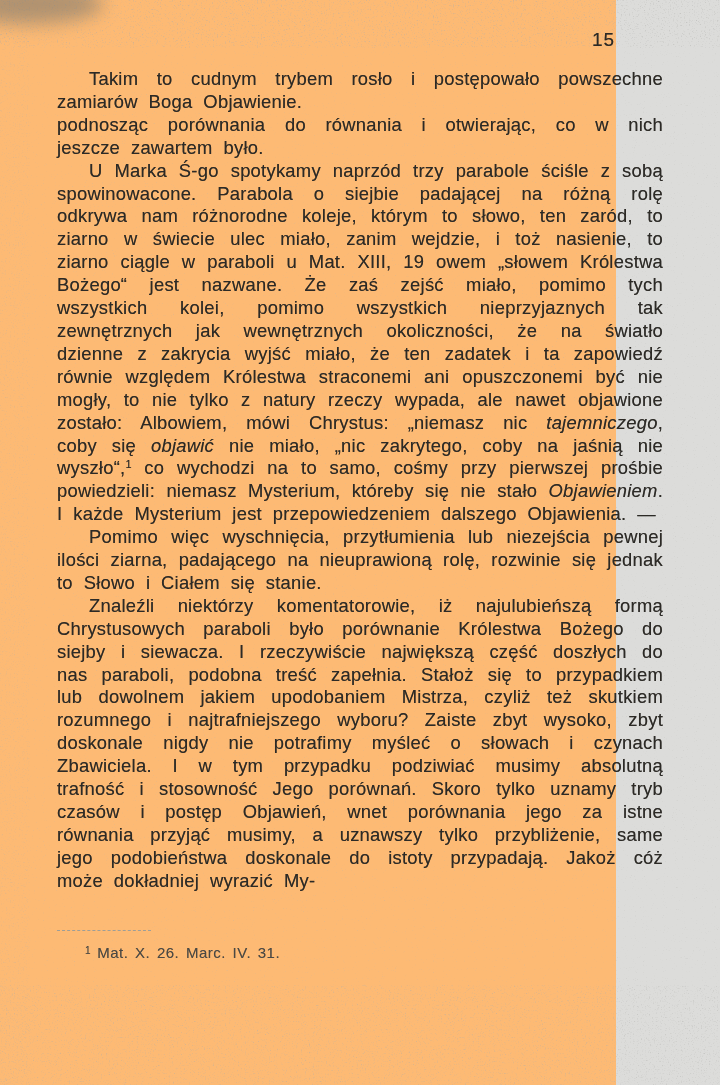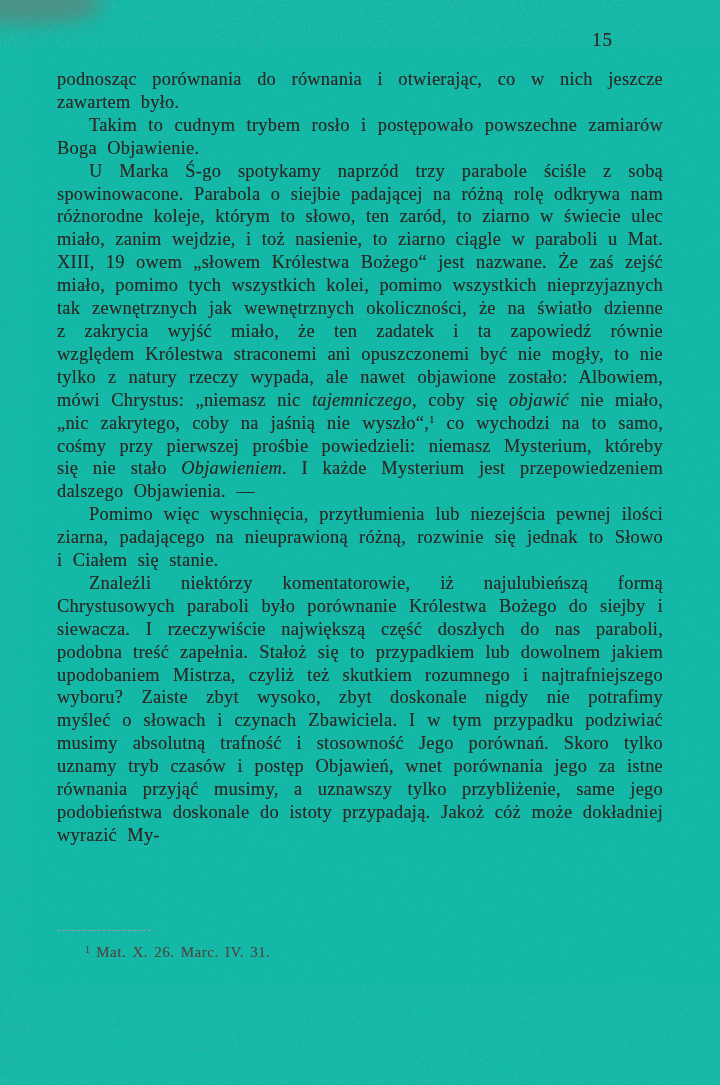--- a/index.html
+++ b/index.html
@@ -5,24 +5,24 @@
   html, body {
     margin: 0;
     padding: 0;
     width: 720px;
     height: 1085px;
     overflow: hidden;
     background: #dcdcda;
   }
   .page {
     position: relative;
-    width: 720px;
+    width: 616px;
     height: 1085px;
-    background: #14b8a6;
-    font-family: Liberation Serif, serif;
+    background: #fdba74;
+    font-family: Liberation Sans, sans-serif;
     color: #2c2a26;
   }
   .scan-noise {
     position: absolute;
     top: 0; left: 0;
     width: 720px; height: 1085px;
     pointer-events: none;
     z-index: 1;
   }
   .page-number {
@@ -104,24 +104,24 @@
     <rect x="0" y="0" width="720" height="48" filter="url(#speckDense)" opacity="0.85"></rect>
     <rect x="0" y="985" width="720" height="100" filter="url(#speckDense)" opacity="0.7"></rect>
     <rect x="0" y="0" width="30" height="1085" filter="url(#speckDense)" opacity="0.45"></rect>
     <ellipse cx="28" cy="4" rx="75" ry="20" fill="#75736d" opacity="0.55" filter="url(#smudgeBlur)"></ellipse>
   </svg>
 
   <div class="page-number">15</div>
 
   <div class="body-text">
 
-  <p class="para"><span>podnosząc porównania do równania i otwierając, co w nich jeszcze zawartem było.</span></p>
-      <p class="para indent"><span>Takim to cudnym trybem rosło i postępowało powszechne zamiarów Boga Objawienie.</span></p>
+  <p class="para indent"><span>Takim to cudnym trybem rosło i postępowało powszechne zamiarów Boga Objawienie.</span></p>
+      <p class="para"><span>podnosząc porównania do równania i otwierając, co w nich jeszcze zawartem było.</span></p>
       <p class="para indent"><span>U Marka Ś-go spotykamy naprzód trzy parabole ściśle z sobą spowinowacone.  Parabola o siejbie padającej na różną rolę odkrywa nam różnorodne koleje, którym to słowo, ten zaród, to ziarno w świecie ulec miało, zanim wejdzie, i toż nasienie, to ziarno ciągle w paraboli u Mat. XIII, 19 owem „słowem Królestwa Bożego“ jest nazwane. Że zaś zejść miało, pomimo tych wszystkich kolei, pomimo wszystkich nieprzyjaznych tak zewnętrznych jak wewnętrznych okoliczności, że na światło dzienne z zakrycia wyjść miało, że ten zadatek i ta zapowiedź równie względem Królestwa straconemi ani opuszczonemi być nie mogły, to nie tylko z natury rzeczy wypada, ale nawet objawione zostało: Albowiem, mówi Chrystus: „niemasz nic </span><span class="it">tajemniczego</span><span>, coby się </span><span class="it">objawić</span><span> nie miało, „nic zakrytego, coby na jaśnią nie wyszło“,</span><sup class="fn-ref">1</sup><span> co wychodzi na to samo, cośmy przy pierwszej prośbie powiedzieli: niemasz Mysterium, któreby się nie stało </span><span class="it">Objawieniem</span><span>.  I każde Mysterium jest przepowiedzeniem dalszego Objawienia. —</span></p>
-      <p class="para indent"><span>Pomimo więc wyschnięcia, przytłumienia lub niezejścia pewnej ilości ziarna, padającego na nieuprawioną różną, rozwinie się jednak to Słowo i Ciałem się stanie.</span></p>
+      <p class="para indent"><span>Pomimo więc wyschnięcia, przytłumienia lub niezejścia pewnej ilości ziarna, padającego na nieuprawioną rolę, rozwinie się jednak to Słowo i Ciałem się stanie.</span></p>
       <p class="para indent"><span>Znaleźli niektórzy komentatorowie, iż najulubieńszą formą Chrystusowych paraboli było porównanie Królestwa Bożego do siejby i siewacza. I rzeczywiście największą część doszłych do nas paraboli, podobna treść zapełnia.  Stałoż się to przypadkiem lub dowolnem jakiem upodobaniem Mistrza, czyliż też skutkiem rozumnego i najtrafniejszego wyboru?  Zaiste zbyt wysoko, zbyt doskonale nigdy nie potrafimy myśleć o słowach i czynach Zbawiciela.  I w tym przypadku podziwiać musimy absolutną trafność i stosowność Jego porównań. Skoro tylko uznamy tryb czasów i postęp Objawień, wnet porównania jego za istne równania przyjąć musimy, a uznawszy tylko przybliżenie, same jego podobieństwa doskonale do istoty przypadają. Jakoż cóż może dokładniej wyrazić My-</span></p>
     </div>
 
   <div class="footnote-block">
     <div class="footnote-separator"></div>
     <div class="footnote">
       <sup class="fn-ref">1</sup>
       <span>Mat. X. 26. Marc. IV. 31.</span>
     </div>
   </div>

